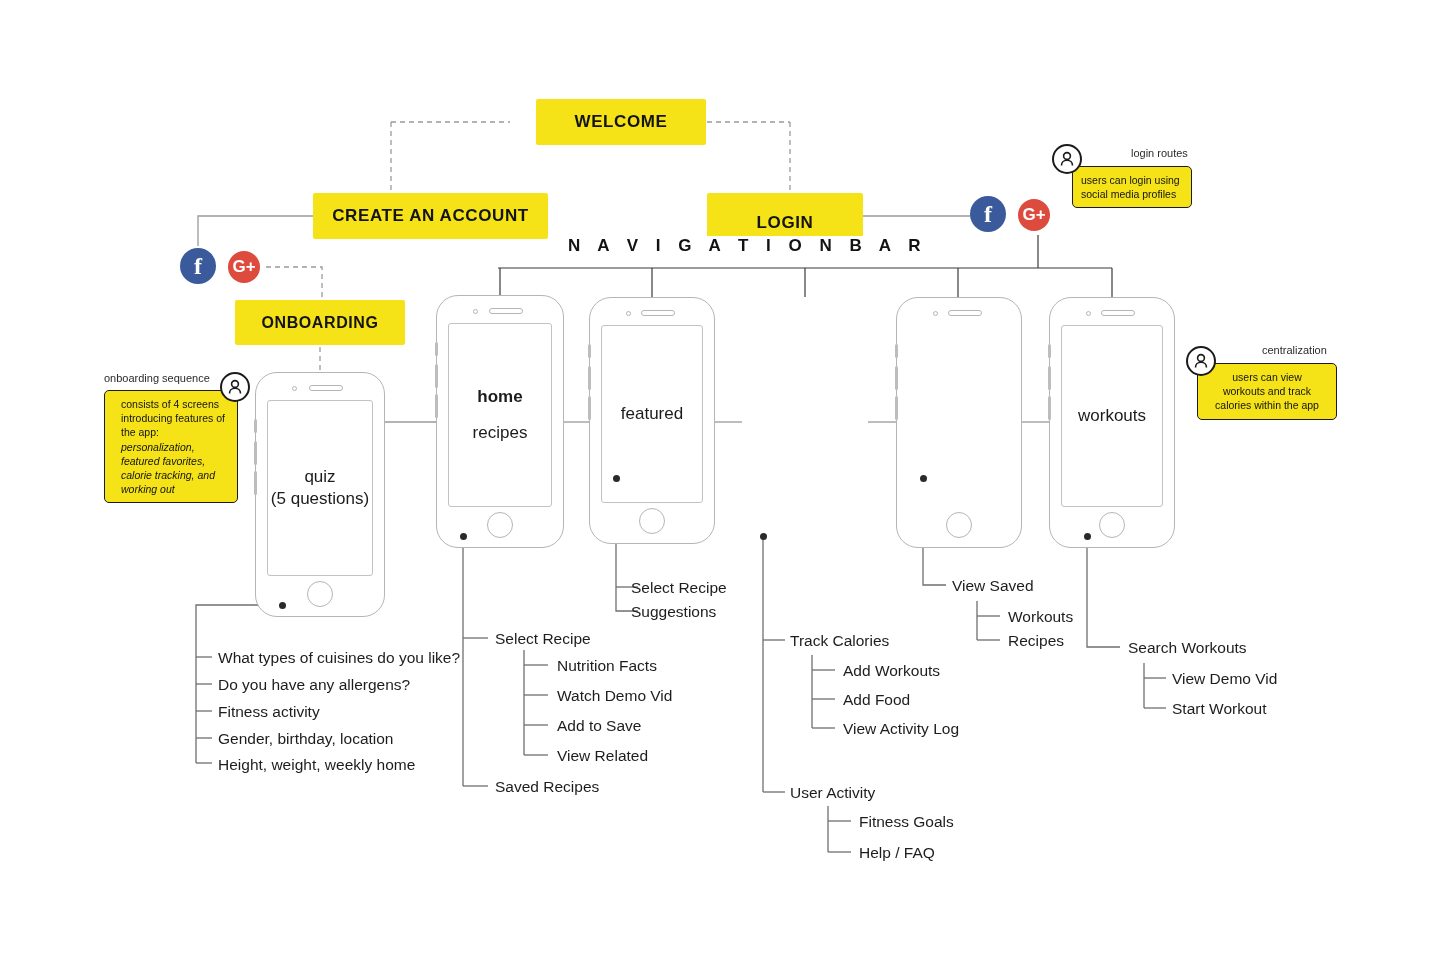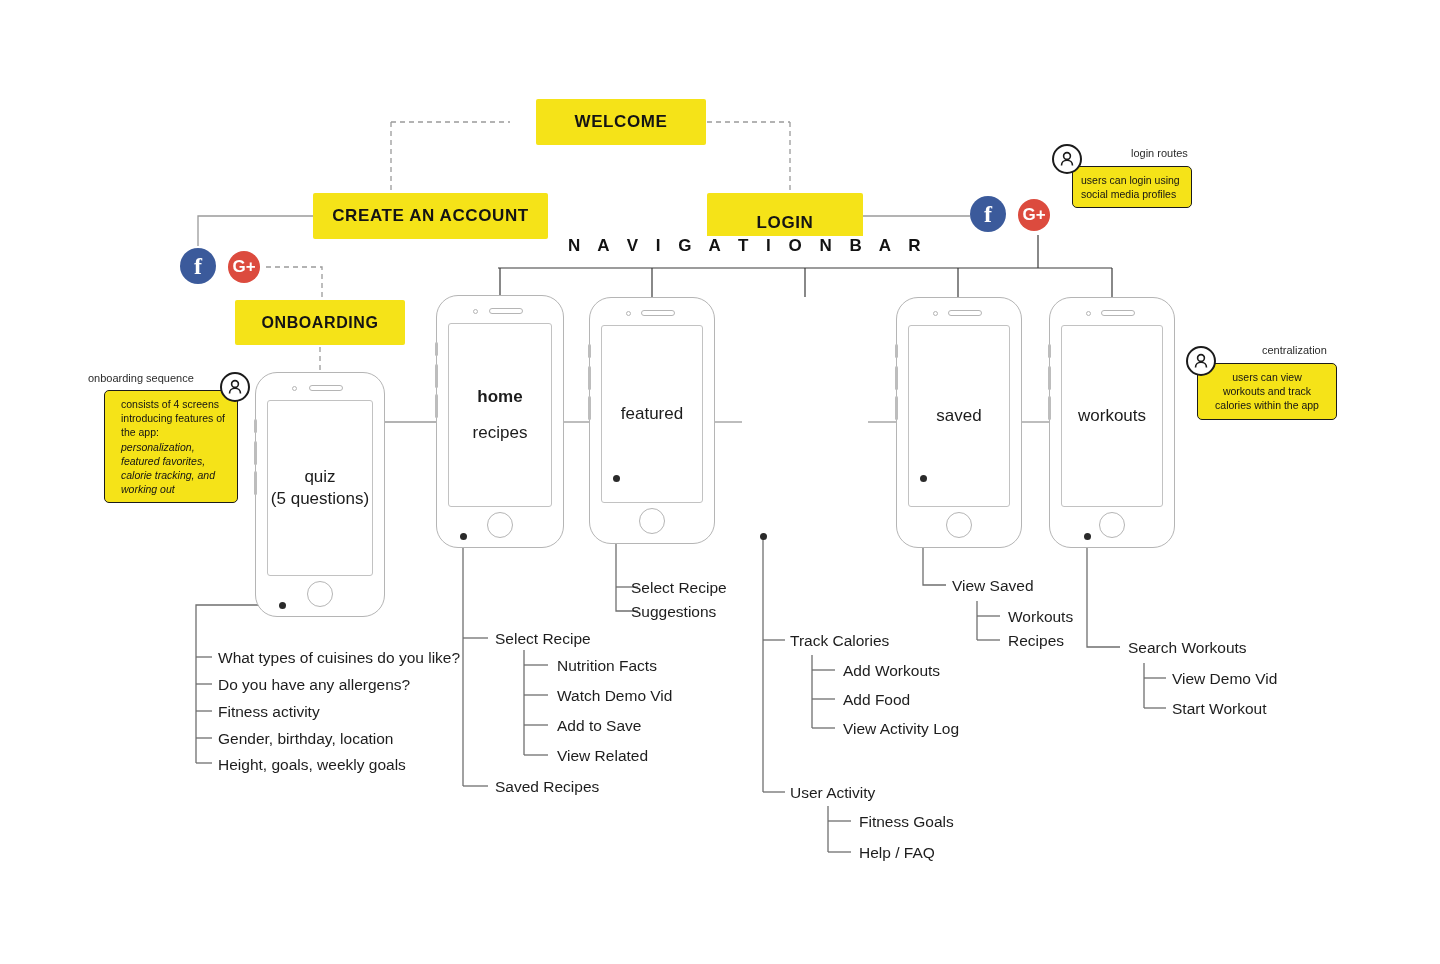--- a/index.html
+++ b/index.html
@@ -65,21 +65,21 @@
   .person-icon {
     position: absolute; width: 30px; height: 30px; border-radius: 50%;
     background: #fff; border: 2px solid #1b1b1b; z-index: 5;
   }
   .person-icon svg { display: block; }
 
   #note-login .note-title { left: 1131px; top: 147px; }
   #note-login .note-box { left: 1072px; top: 166px; width: 120px; }
   #note-login .person-icon { left: 1052px; top: 144px; }
 
-  #note-onboard .note-title { left: 88px; top: 372px; }
+  #note-onboard .note-title { left: 104px; top: 372px; }
   #note-onboard .note-box { left: 104px; top: 390px; width: 134px; padding-left: 16px; }
   #note-onboard .person-icon { left: 220px; top: 372px; }
 
   #note-central .note-title { left: 1262px; top: 344px; }
   #note-central .note-box { left: 1197px; top: 363px; width: 140px; text-align: center; }
   #note-central .person-icon { left: 1186px; top: 346px; }
 
   
   .phone {
     position: absolute;
@@ -309,23 +309,20 @@
     <div class="homebtn"></div>
   </div>
 
 
   <div class="phone" id="phone-saved">
     <div class="camera" style="left:36px"></div>
     <div class="speaker" style="margin-left:6px"></div>
     <div class="vol v1"></div>
     <div class="vol v2"></div>
     <div class="vol v3"></div>
-    <div class="screen">
-      <div class="screen-label">saved</div>
-    </div>
     <div class="homebtn"></div>
   </div>
 
   <div class="phone" id="phone-workouts">
     <div class="camera" style="left:36px"></div>
     <div class="speaker" style="margin-left:6px"></div>
     <div class="vol v1"></div>
     <div class="vol v2"></div>
     <div class="vol v3"></div>
     <div class="screen">
@@ -338,21 +335,21 @@
   <div class="connector-dot" style="left:460px; top:533px"></div>
   <div class="connector-dot" style="left:613px; top:475px"></div>
   <div class="connector-dot" style="left:760px; top:533px"></div>
   <div class="connector-dot" style="left:920px; top:475px"></div>
   <div class="connector-dot" style="left:1084px; top:533px"></div>
 
   <div class="tree-item" style="left:218px; top:649px">What types of cuisines do you like?</div>
   <div class="tree-item" style="left:218px; top:676px">Do you have any allergens?</div>
   <div class="tree-item" style="left:218px; top:703px">Fitness activity</div>
   <div class="tree-item" style="left:218px; top:730px">Gender, birthday, location</div>
-  <div class="tree-item" style="left:218px; top:756px">Height, goals, weekly goals</div>
+  <div class="tree-item" style="left:218px; top:756px">Height, weight, weekly home</div>
 
   <div class="tree-item" style="left:495px; top:630px">Select Recipe</div>
   <div class="tree-item lvl2" style="left:557px; top:657px">Nutrition Facts</div>
   <div class="tree-item lvl2" style="left:557px; top:687px">Watch Demo Vid</div>
   <div class="tree-item lvl2" style="left:557px; top:717px">Add to Save</div>
   <div class="tree-item lvl2" style="left:557px; top:747px">View Related</div>
   <div class="tree-item" style="left:495px; top:778px">Saved Recipes</div>
 
   <div class="tree-item" style="left:631px; top:579px">Select Recipe</div>
   <div class="tree-item" style="left:631px; top:603px">Suggestions</div>

